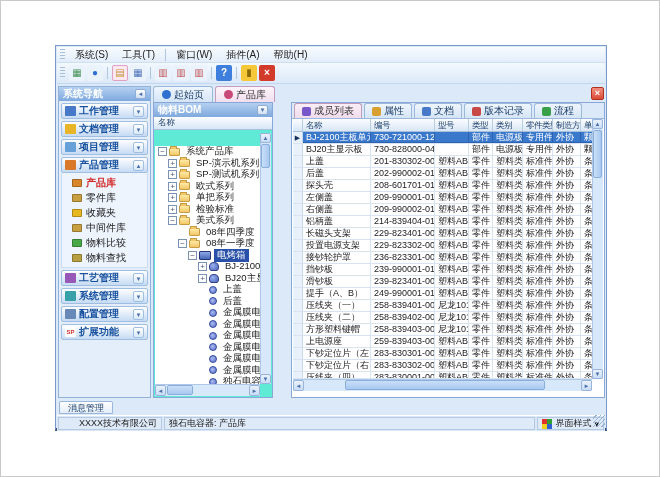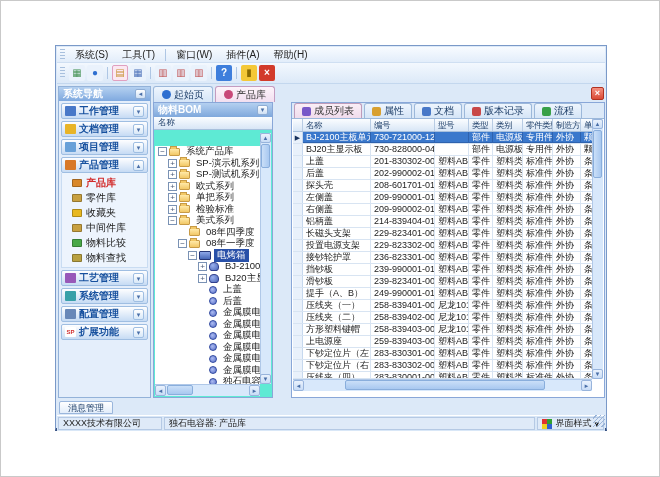--- a/index.html
+++ b/index.html
@@ -77,21 +77,21 @@
   .sb-h{position:absolute;left:1px;right:12px;bottom:1px;height:12px;background:#d8e8fb;border-top:1px solid #b0c8e8;}
   .sb-btn{position:absolute;width:11px;height:10px;background:linear-gradient(#eaf2fd,#c8dcf6);border:1px solid #98b4dc;border-radius:2px;color:#4a6fa8;font-size:6px;text-align:center;line-height:9px;}
   .sb-btn.h{width:11px;height:11px;line-height:10px;}
   .sb-thumb{position:absolute;background:linear-gradient(90deg,#cadff8,#a8c8f0);border:1px solid #89aedc;border-radius:2px;}
   .sb-thumb.h{background:linear-gradient(#cadff8,#a8c8f0);}
 
   
   .msgtab{position:absolute;left:3px;top:355px;height:13px;padding:0 8px;background:linear-gradient(#ffffff,#e2edfa);border:1px solid #9ab6dc;border-radius:2px 2px 0 0;font-size:9px;color:#20406a;line-height:12px;}
   .statusbar{position:absolute;left:1px;top:369px;right:1px;height:16px;background:#d9e7f7;border-top:1px solid #ffffff;display:flex;align-items:center;font-size:9px;color:#222;}
   .seg{height:13px;margin:0 1px;border:1px solid #b5c9e4;background:#dfeaf8;display:flex;align-items:center;padding:0 4px;white-space:nowrap;overflow:hidden;}
-  .seg.company{width:104px;flex:none;}
+  .seg.company{width:104px;flex:none;justify-content:flex-end;}
   .seg.op{flex:1;}
   .seg.style{flex:none;gap:3px;}
   .seg.session{flex:none;width:226px;font-size:8.5px;letter-spacing:-0.3px;}
   .style-ico{width:10px;height:10px;display:grid;grid-template-columns:5px 5px;grid-template-rows:5px 5px;}
   .style-ico i{display:block;}
   .resize-grip{position:absolute;right:1px;bottom:1px;width:12px;height:12px;background:repeating-linear-gradient(135deg,transparent 0 2px,#9ab4d8 2px 3px);}
 </style>
 </head>
 <body>
 

